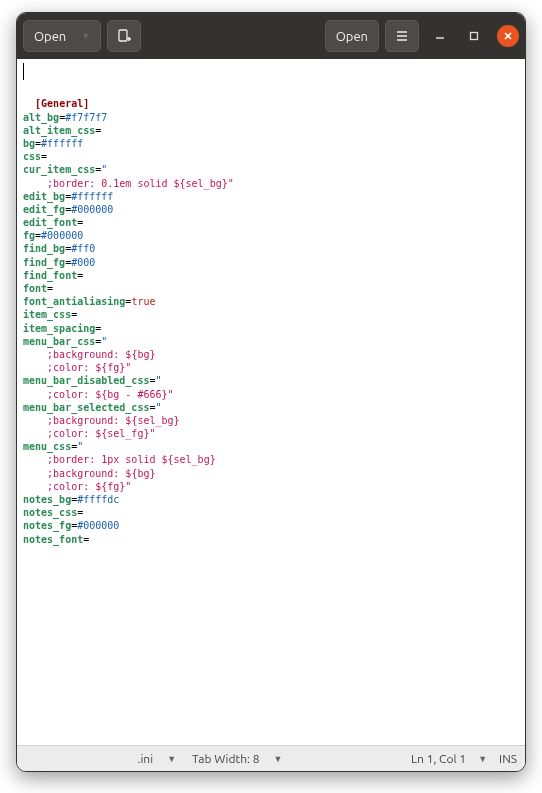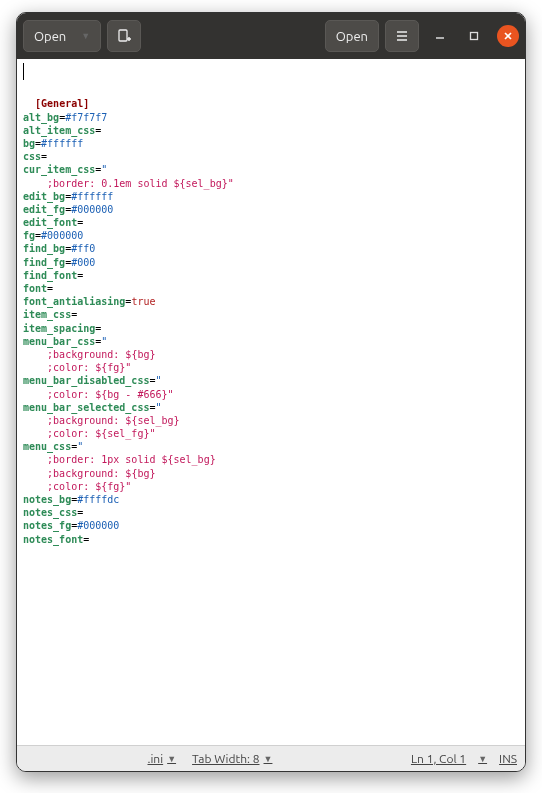--- a/index.html
+++ b/index.html
@@ -118,24 +118,23 @@
     border-top: 1px solid #d0d0d0;
     display: flex;
     align-items: center;
     font-size: 12px;
     color: #444;
   }
   .status-item {
     padding: 0 8px;
     display: inline-flex;
     align-items: center;
-    gap: 4px;
+    gap: 14px;
     cursor: pointer;
     height: 100%;
-    text-decoration: underline;
   }
   .status-spacer { flex: 1; }
   .dd-caret {
     font-size: 9px;
     color: #666;
   }
   svg { display: block; }
 </style>
 </head>
 <body>

